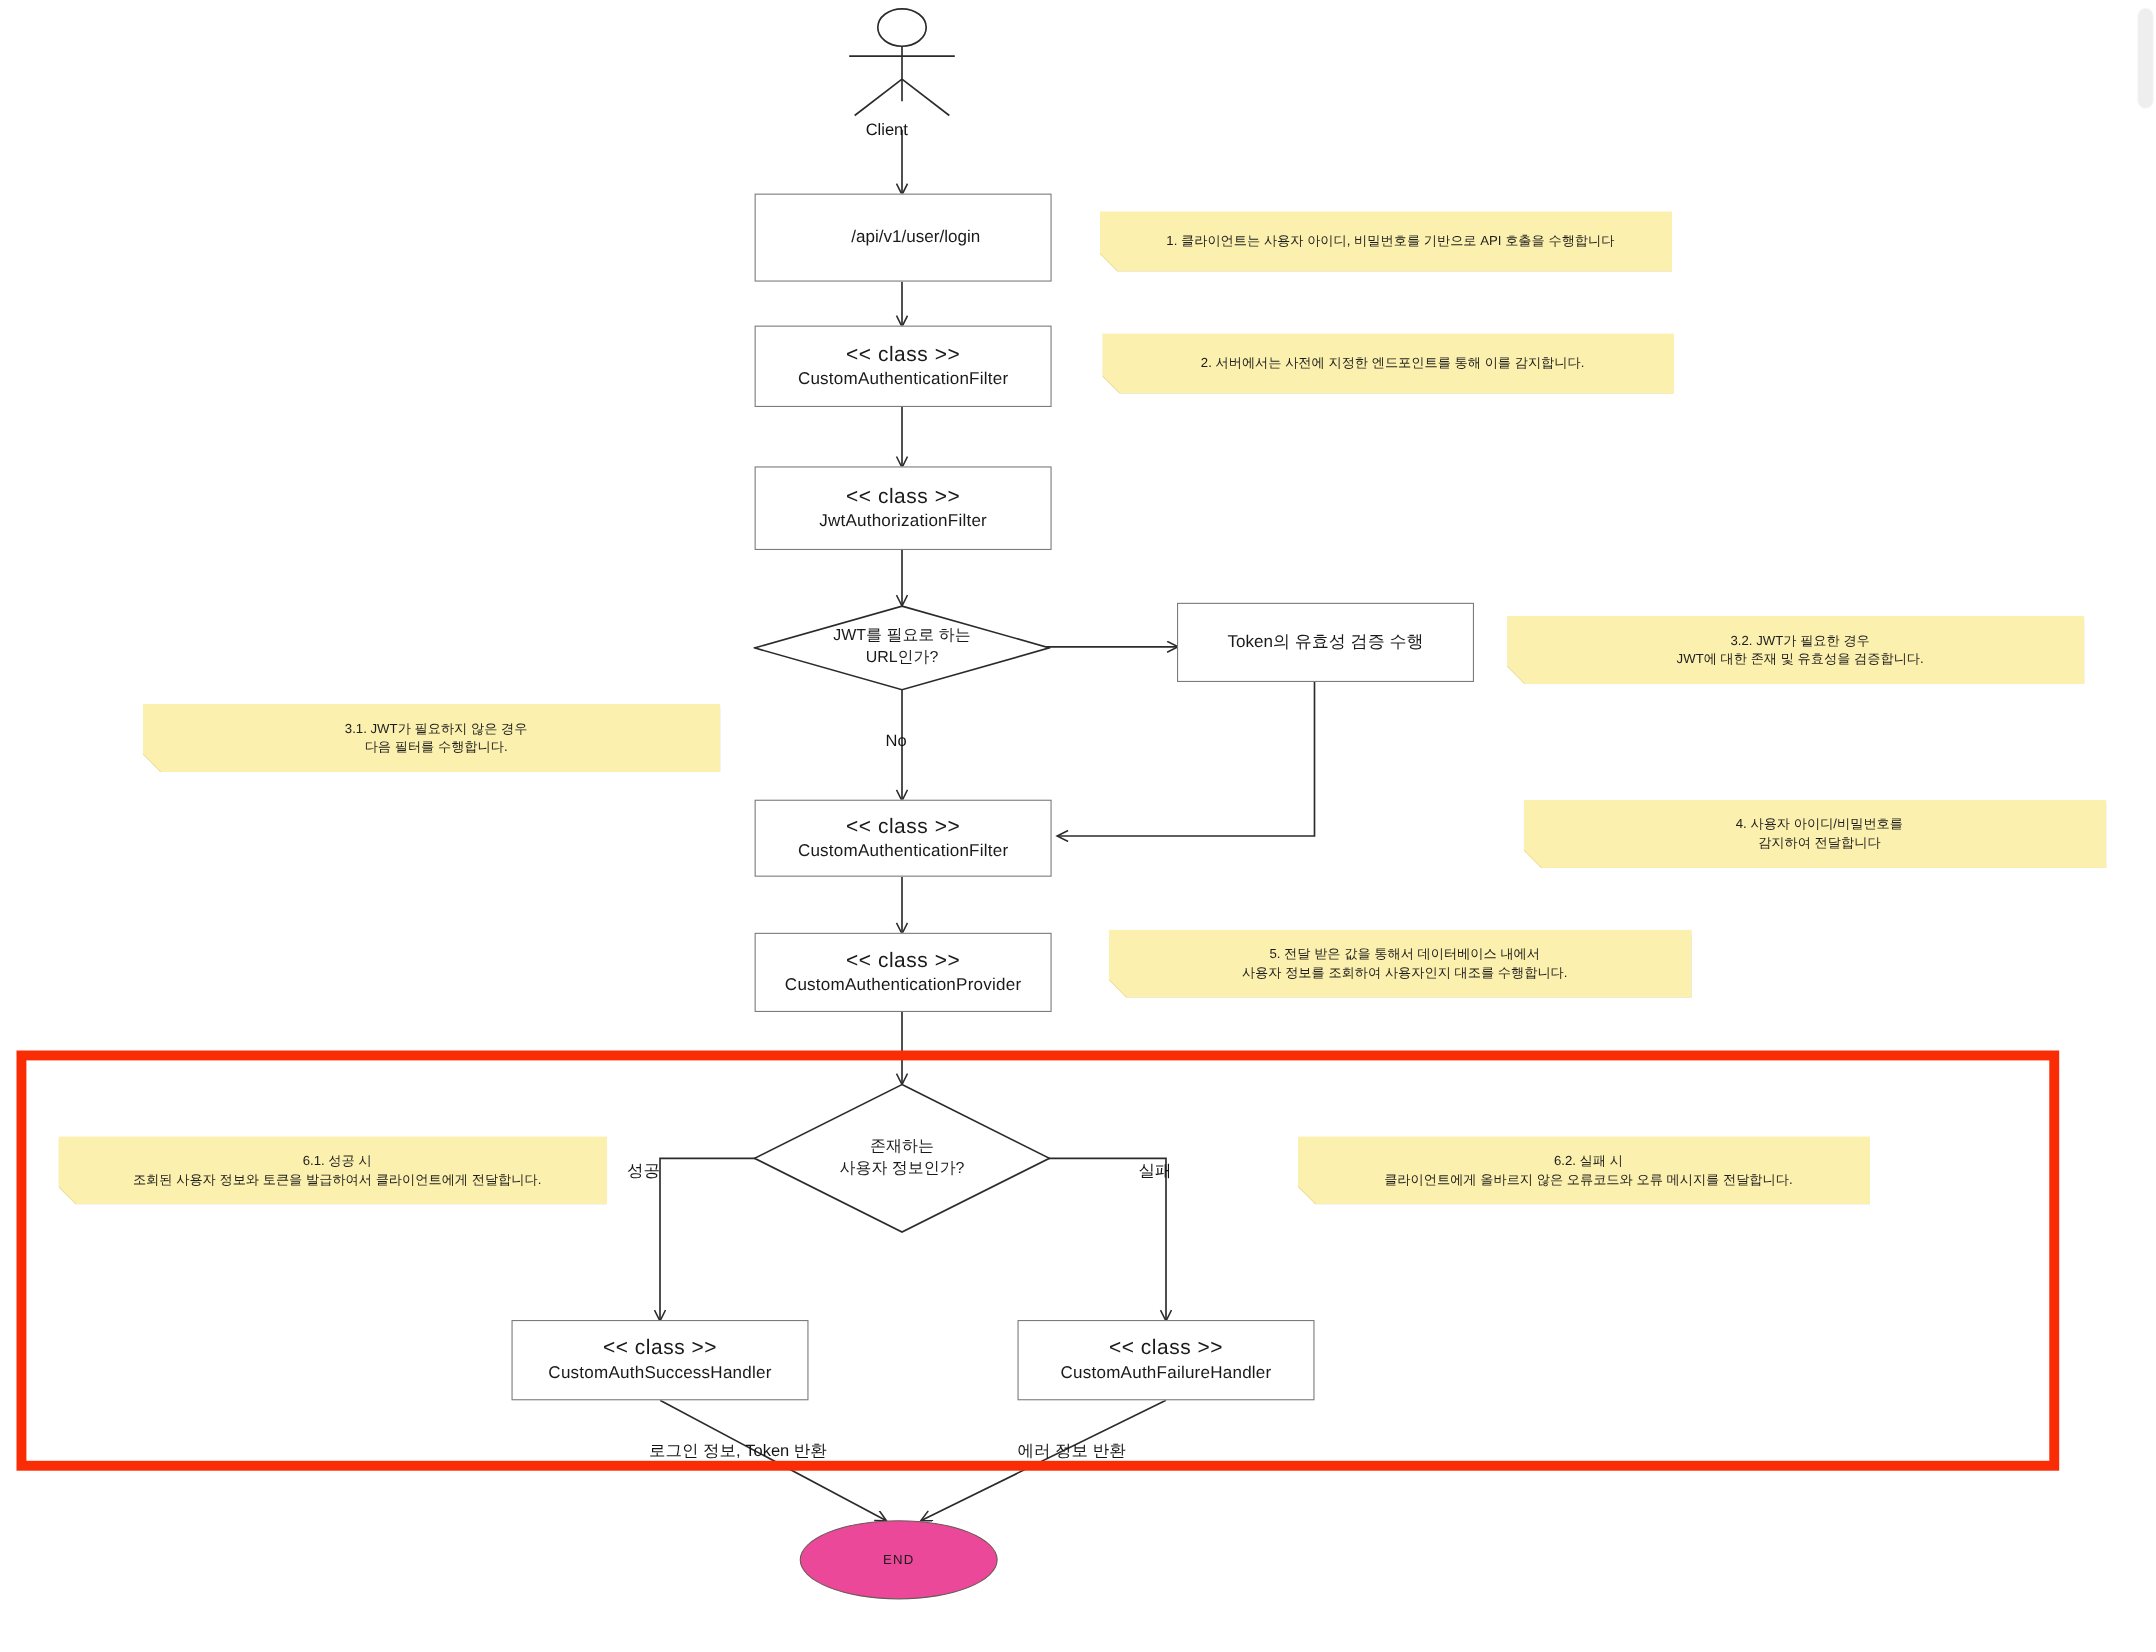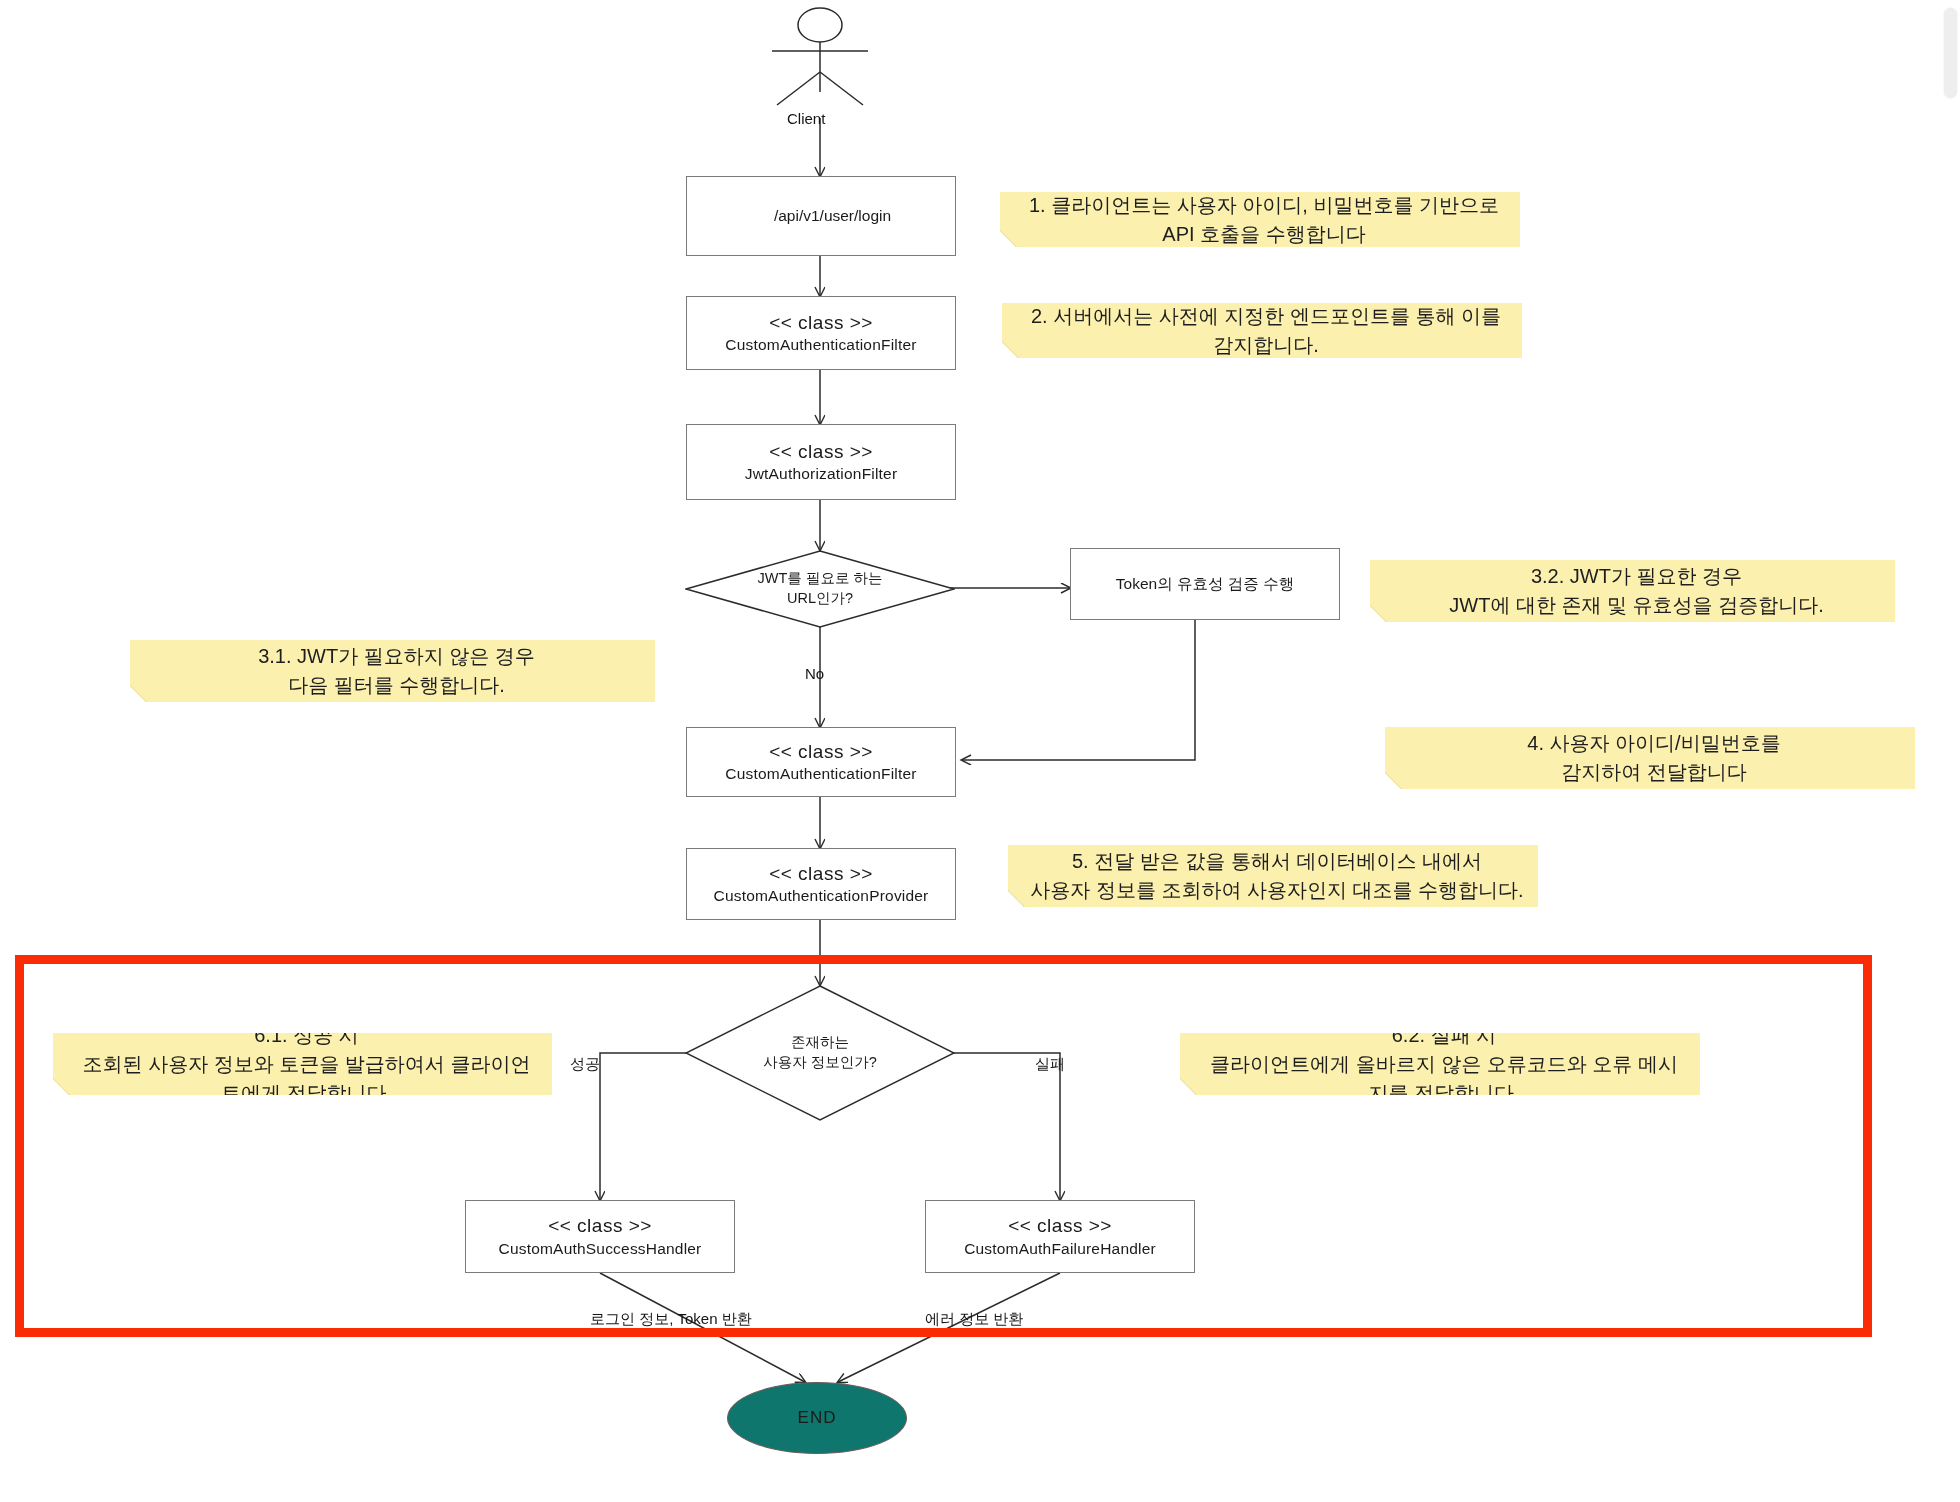--- a/index.html
+++ b/index.html
@@ -74,39 +74,39 @@
     pointer-events: none;
   }
 
   
   .terminator {
     position: absolute;
     box-sizing: border-box;
     display: flex;
     align-items: center;
     justify-content: center;
-    background: #0f766e;
+    background: #ec4899;
     border: 1.5px solid #6d5a5a;
     border-radius: 50%;
-    font-size: 17px;
+    font-size: 12px;
     letter-spacing: 1px;
     color: #1a1a1a;
   }
 
   
   .note {
     position: absolute;
     box-sizing: border-box;
     display: flex;
     align-items: center;
     justify-content: center;
     text-align: center;
     background: #fbf0ae;
     color: #1d1d1d;
-    font-size: 20px;
+    font-size: 12px;
     line-height: 1.45;
     padding: 6px 14px 6px 22px;
     box-shadow: 2px 3px 4px rgba(0,0,0,0.18);
     
     clip-path: polygon(0 0, 100% 0, 100% 100%, 16px 100%, 0 calc(100% - 16px));
   }
   .note .fold {
     position: absolute;
     left: 0;
     bottom: 0;

